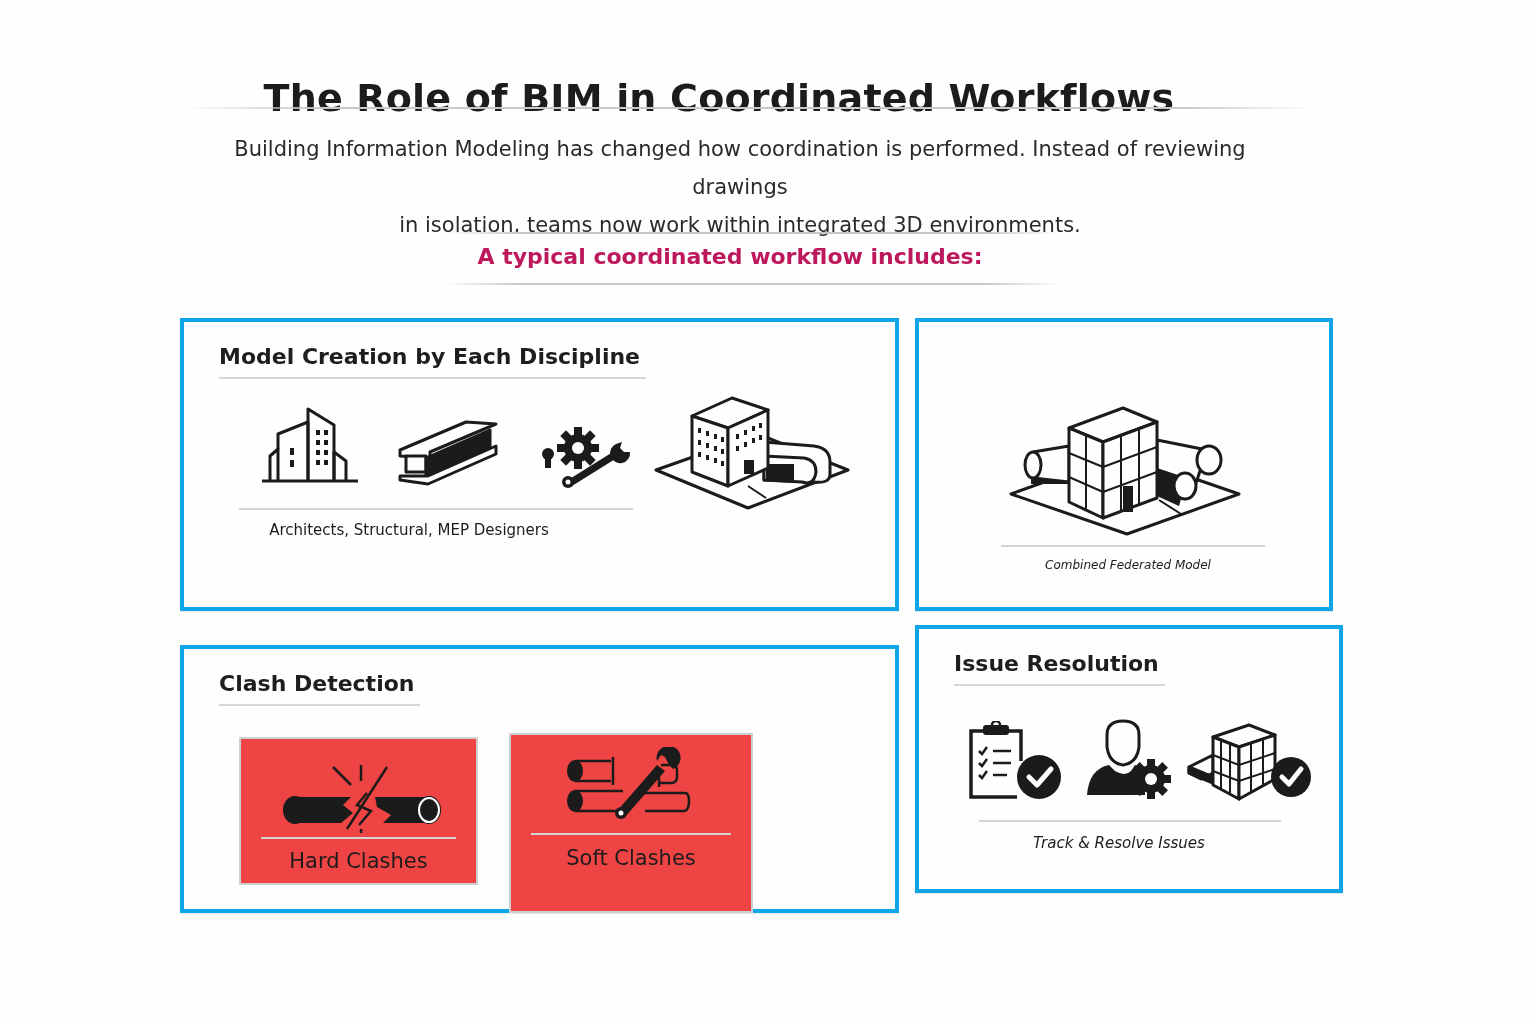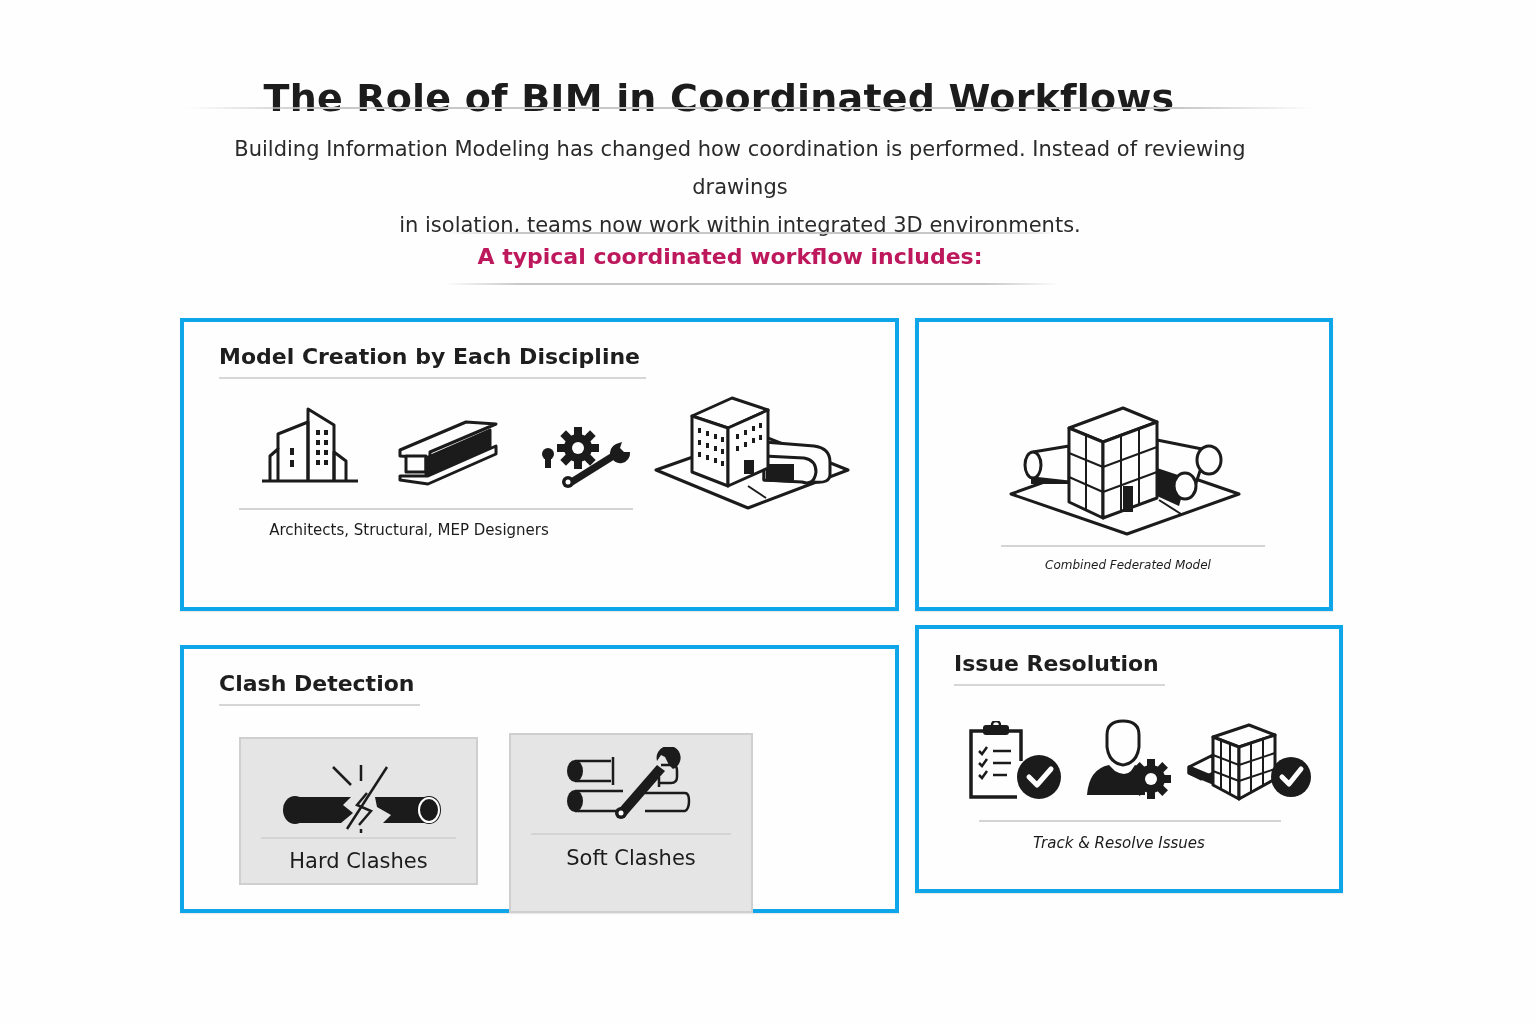--- a/index.html
+++ b/index.html
@@ -31,21 +31,21 @@
     position: absolute; left: 35px; top: 22px; font-size: 22px; font-weight: bold;
     color: #1e1e1e; padding-bottom: 8px; border-bottom: 2px solid #d6d6d6; padding-right: 6px;
   }
   .caption {
     position: absolute; font-family: "DejaVu Sans", sans-serif; font-size: 15px;
     color: #1c1c1c; text-align: center; font-style: oblique;
   }
   .divider { position: absolute; height: 2px; background: #d4d4d4; }
   .icon { position: absolute; }
   .subcard {
-    position: absolute; border: 2px solid #cfcfcf; box-sizing: border-box; background: #e5e5e5;
+    position: absolute; border: 2px solid #cfcfcf; box-sizing: border-box; background: #ef4444;
   }
   .subcard .caption { font-style: normal; font-size: 21px; left: 0; right: 0; }
 </style>
 </head>
 <body>
 
 <div class="title">The Role of BIM in Coordinated Workflows</div>
 <div class="rule" style="left:185px; width:1130px; top:107px;"></div>
 <div class="intro">
   <div>Building Information Modeling has changed how coordination is performed. Instead of reviewing drawings</div>

